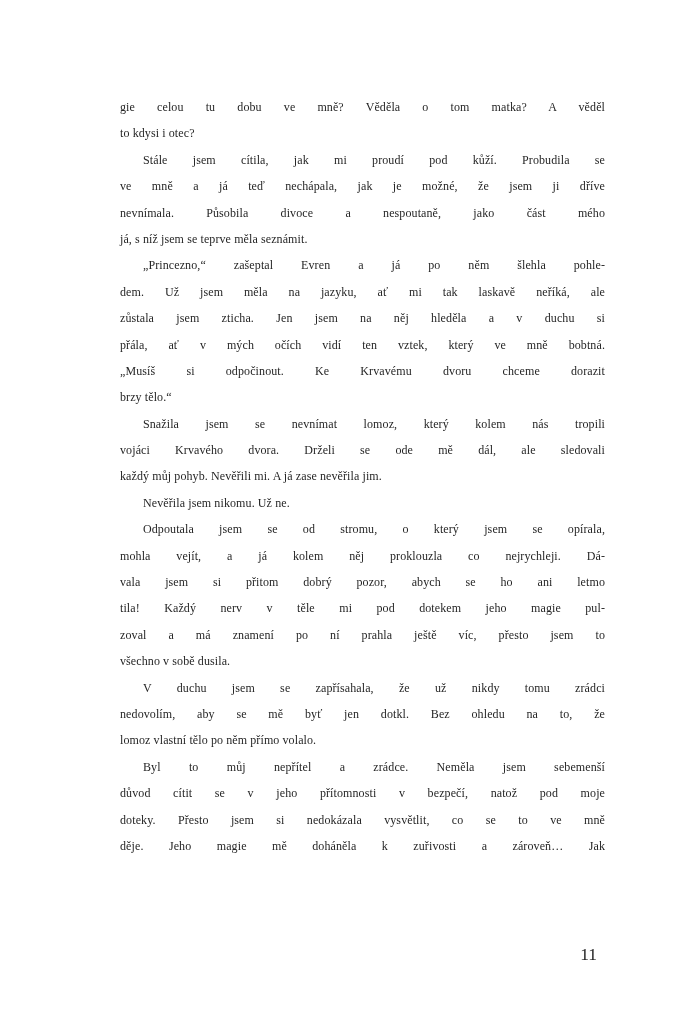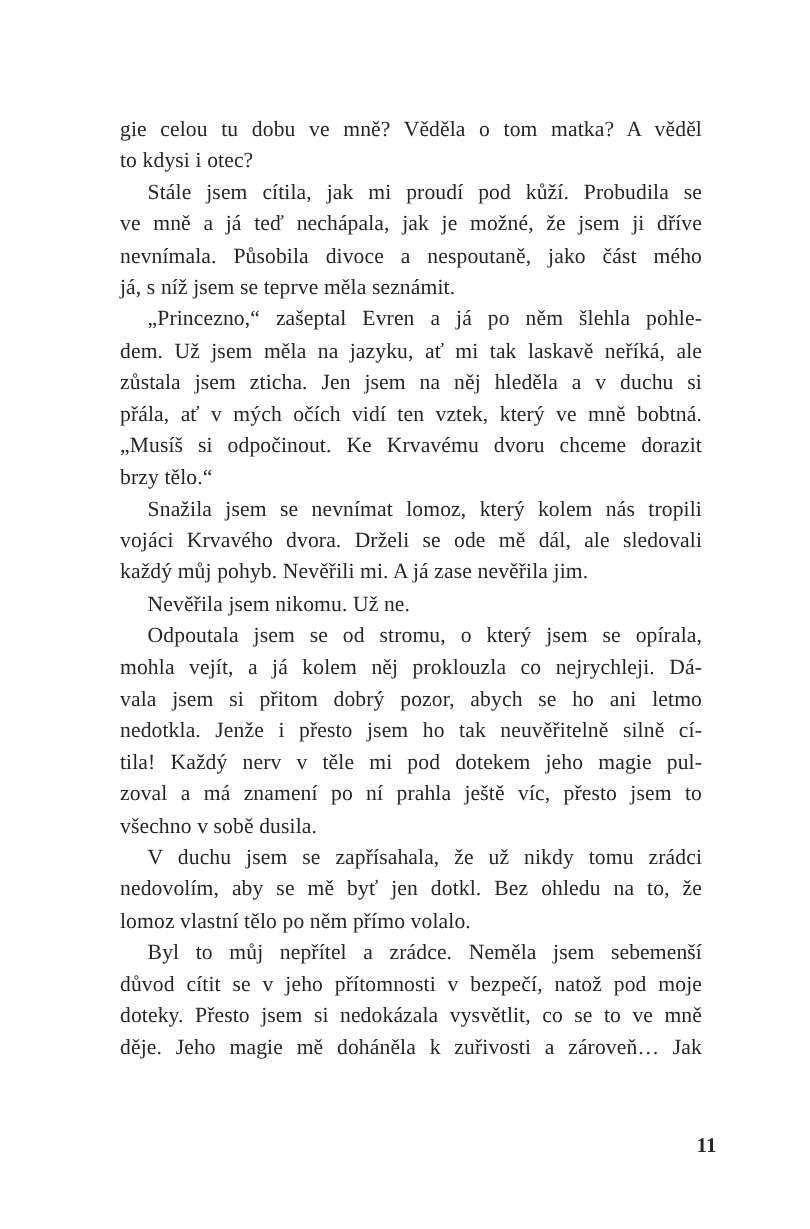--- a/index.html
+++ b/index.html
@@ -15,24 +15,24 @@
   }
   .book-page {
     position: absolute;
     inset: 0;
     background: #ffffff;
     font-family: "Liberation Serif", "DejaVu Serif", serif;
     color: #262626;
   }
   .text-block {
     position: absolute;
-    left: 100px;
+    left: 120px;
     top: 94px;
     width: 485px;
-    font-size: 18px;
+    font-size: 12px;
     line-height: 26.4px;
     letter-spacing: 0.1px;
   }
   .line {
     text-align: justify;
     text-align-last: justify;
     height: 26.4px;
     box-sizing: border-box;
   }
   .line.para-end {
@@ -44,21 +44,20 @@
   }
   .page-number {
     position: absolute;
     left: 112px;
     top: 941px;
     width: 485px;
     font-size: 17.5px;
     line-height: 26.4px;
     text-align: right;
     color: #262626;
-    font-weight: bold;
   }
 </style>
 </head>
 <body>
 
 <div class="book-page">
   <div class="text-block">
       <div class="line">gie celou tu dobu ve mně? Věděla o tom matka? A věděl</div>
       <div class="line para-end">to kdysi i otec?</div>
       <div class="line indent">Stále jsem cítila, jak mi proudí pod kůží. Probudila se</div>
@@ -71,21 +70,20 @@
       <div class="line">přála, ať v mých očích vidí ten vztek, který ve mně bobtná.</div>
       <div class="line">„Musíš si odpočinout. Ke Krvavému dvoru chceme dorazit</div>
       <div class="line para-end">brzy tělo.“</div>
       <div class="line indent">Snažila jsem se nevnímat lomoz, který kolem nás tropili</div>
       <div class="line">vojáci Krvavého dvora. Drželi se ode mě dál, ale sledovali</div>
       <div class="line para-end">každý můj pohyb. Nevěřili mi. A já zase nevěřila jim.</div>
       <div class="line indent para-end">Nevěřila jsem nikomu. Už ne.</div>
       <div class="line indent">Odpoutala jsem se od stromu, o který jsem se opírala,</div>
       <div class="line">mohla vejít, a já kolem něj proklouzla co nejrychleji. Dá-</div>
       <div class="line">vala jsem si přitom dobrý pozor, abych se ho ani letmo</div>
-      <div class="line">nedotkla. Jenže i přesto jsem ho tak neuvěřitelně silně cí-</div>
       <div class="line">tila! Každý nerv v těle mi pod dotekem jeho magie pul-</div>
       <div class="line">zoval a má znamení po ní prahla ještě víc, přesto jsem to</div>
       <div class="line para-end">všechno v sobě dusila.</div>
       <div class="line indent">V duchu jsem se zapřísahala, že už nikdy tomu zrádci</div>
       <div class="line">nedovolím, aby se mě byť jen dotkl. Bez ohledu na to, že</div>
       <div class="line para-end">lomoz vlastní tělo po něm přímo volalo.</div>
       <div class="line indent">Byl to můj nepřítel a zrádce. Neměla jsem sebemenší</div>
       <div class="line">důvod cítit se v jeho přítomnosti v bezpečí, natož pod moje</div>
       <div class="line">doteky. Přesto jsem si nedokázala vysvětlit, co se to ve mně</div>
       <div class="line">děje. Jeho magie mě doháněla k zuřivosti a zároveň… Jak</div>

